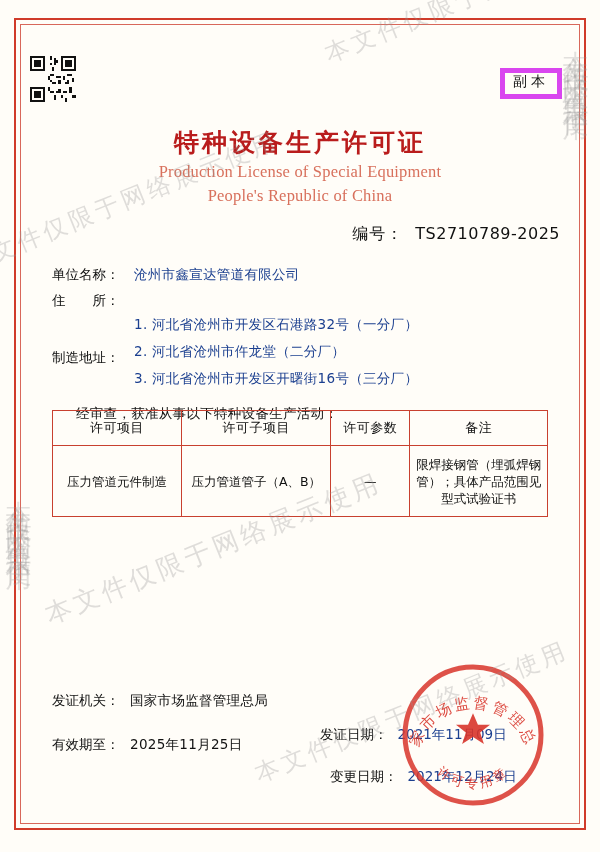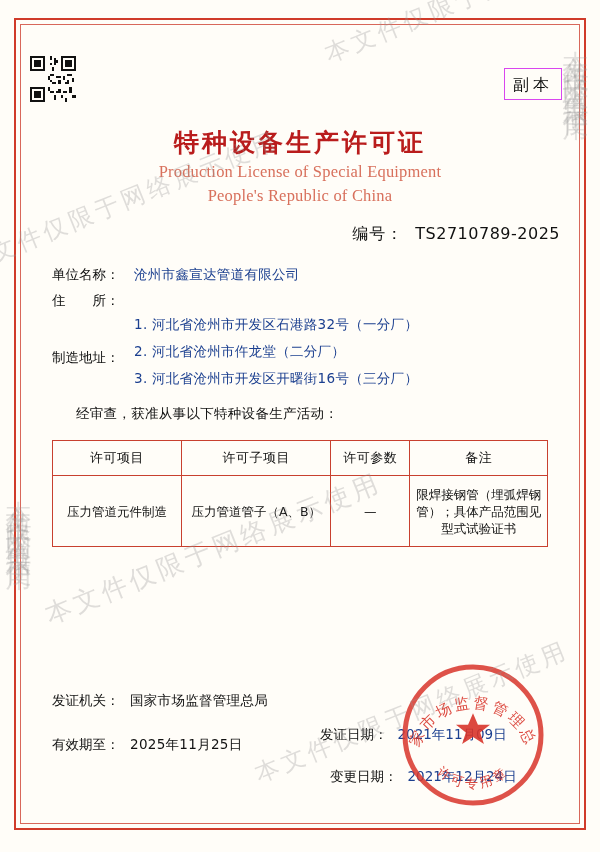--- a/index.html
+++ b/index.html
@@ -47,23 +47,23 @@
     top: 56px;
     width: 46px;
     height: 46px;
   }
 
   
   .copy-box {
     position: absolute;
     right: 38px;
     top: 68px;
-    border: 1px solid #d946ef;
-    padding: 6px 8px 3px 8px;
-    font-size: 16px;
+    border: 5px solid #d946ef;
+    padding: 0 8px 3px 8px;
+    font-size: 14px;
     letter-spacing: 4px;
     color: #111;
     font-family: "DejaVu Sans", sans-serif;
   }
 
   
   .title-wrap {
     position: absolute;
     left: 0;
     right: 0;
@@ -167,21 +167,21 @@
     font-size: 13.5px;
     color: #111;
     font-family: "DejaVu Sans", sans-serif;
     letter-spacing: 0.3px;
   }
 
   
   table.lic {
     position: absolute;
     left: 52px;
-    top: 440px;
+    top: 410px;
     width: 496px;
     border-collapse: collapse;
     font-family: "DejaVu Sans", sans-serif;
     padding-left: 16px;
   }
   table.lic th, table.lic td {
     border: 1px solid #c8402f;
     text-align: center;
     vertical-align: middle;
     color: #111;

